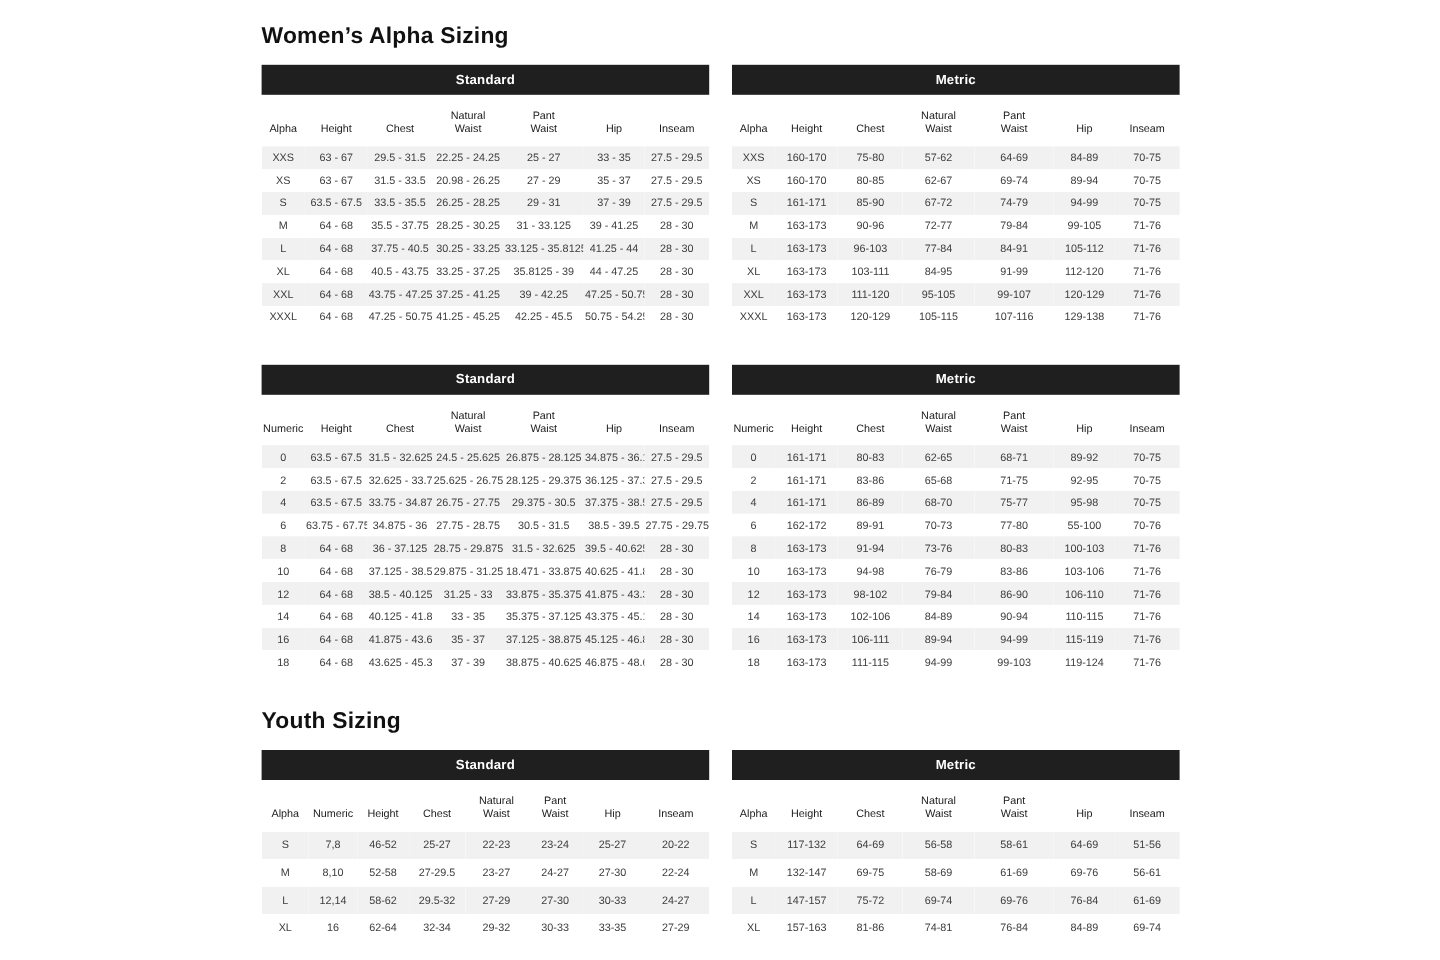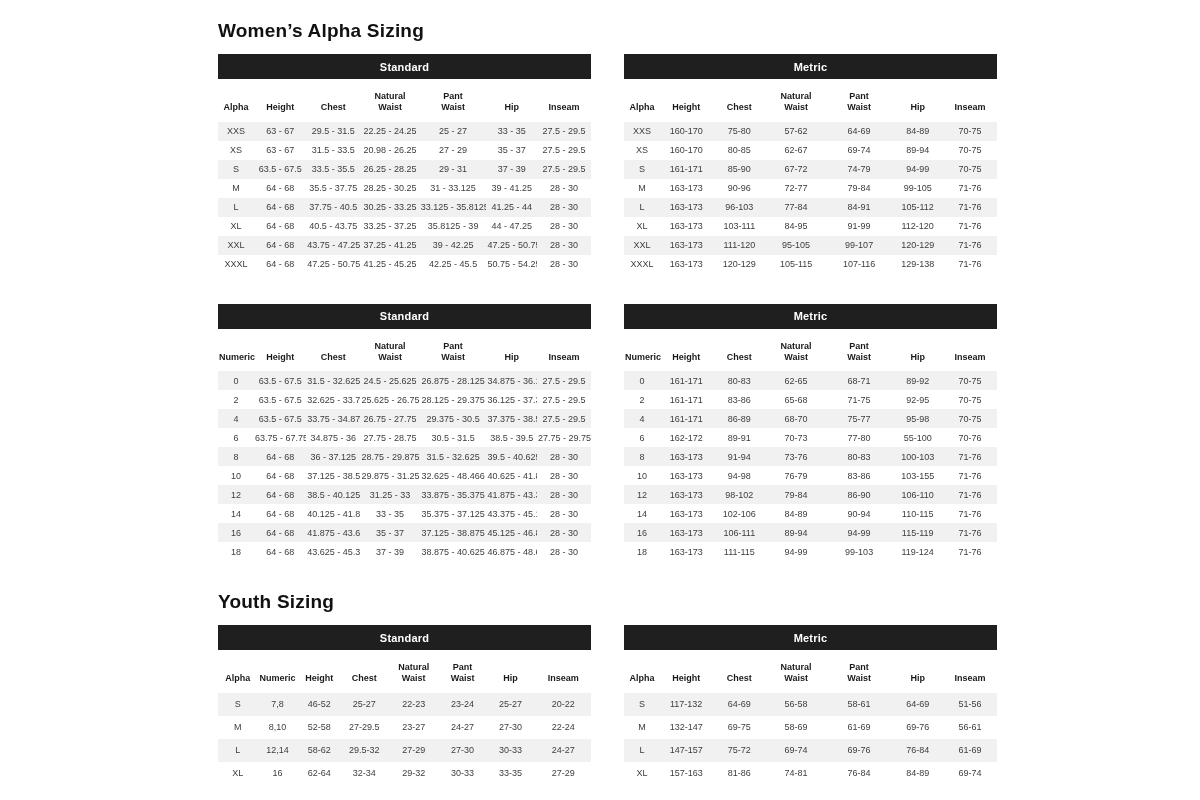--- a/index.html
+++ b/index.html
@@ -20,21 +20,21 @@
   .section { margin-bottom: 30px; }
   .section-title {
     font-size: 19px;
     font-weight: bold;
     color: var(--title-text, #111);
     margin: 0 0 12px 0;
     letter-spacing: 0.2px;
   }
   .tables-row {
     display: flex;
-    gap: 33px;
+    gap: 19px;
   }
   .size-table {
     width: 373px;
     flex: 0 0 373px;
   }
   .title-bar {
     height: 25px;
     background: var(--header-bg, #1f1f1f);
     color: var(--header-text, #fff);
     font-size: 11px;
@@ -44,21 +44,21 @@
     justify-content: center;
     letter-spacing: 0.2px;
   }
   table {
     width: 100%;
     border-collapse: collapse;
     table-layout: fixed;
   }
   thead th {
     font-size: 9px;
-    font-weight: bold;
+    font-weight: normal;
     color: #1a1a1a;
     text-align: center;
     vertical-align: bottom;
     padding: 12px 1px 8px 1px;
     white-space: pre-line;
     line-height: 1.25;
   }
   tbody td {
     font-size: 9px;
     color: var(--cell-text, #3d3d3d);
@@ -345,21 +345,21 @@
                 <td>28.75 - 29.875</td>
                 <td>31.5 - 32.625</td>
                 <td>39.5 - 40.625</td>
                 <td>28 - 30</td>
               </tr>
               <tr>
                 <td>10</td>
                 <td>64 - 68</td>
                 <td>37.125 - 38.5</td>
                 <td>29.875 - 31.25</td>
-                <td>32.625 - 48.466</td>
+                <td>18.471 - 33.875</td>
                 <td>40.625 - 41.875</td>
                 <td>28 - 30</td>
               </tr>
               <tr>
                 <td>12</td>
                 <td>64 - 68</td>
                 <td>38.5 - 40.125</td>
                 <td>31.25 - 33</td>
                 <td>33.875 - 35.375</td>
                 <td>41.875 - 43.375</td>
@@ -456,21 +456,21 @@
                 <td>80-83</td>
                 <td>100-103</td>
                 <td>71-76</td>
               </tr>
               <tr>
                 <td>10</td>
                 <td>163-173</td>
                 <td>94-98</td>
                 <td>76-79</td>
                 <td>83-86</td>
-                <td>103-155</td>
+                <td>103-106</td>
                 <td>71-76</td>
               </tr>
               <tr>
                 <td>12</td>
                 <td>163-173</td>
                 <td>98-102</td>
                 <td>79-84</td>
                 <td>86-90</td>
                 <td>106-110</td>
                 <td>71-76</td>

